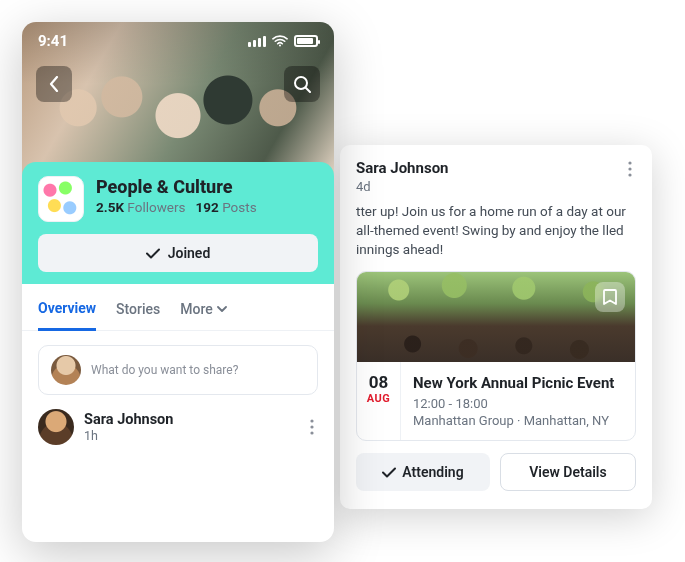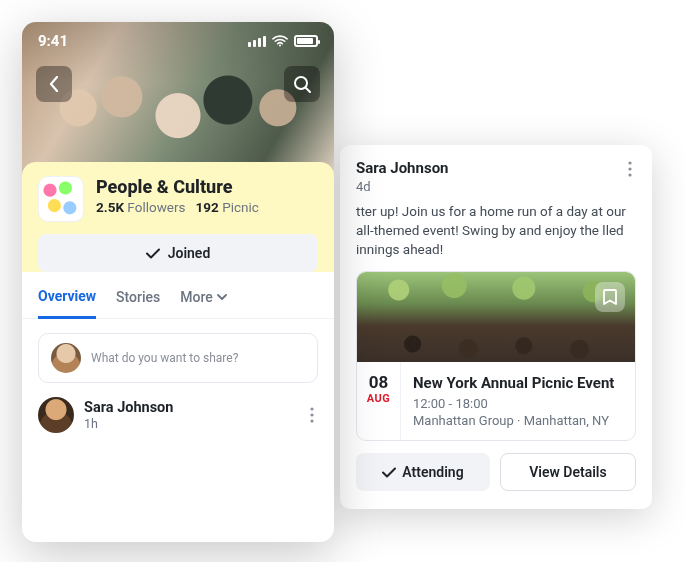--- a/index.html
+++ b/index.html
@@ -117,23 +117,23 @@
   .battery i { position:absolute; left:1px; top:1px; bottom:1px; width:16px; background:#fff; border-radius:1px;}
   .nav-btn {
     position:absolute; top:44px; width:36px; height:36px; border-radius:8px;
     background:rgba(0,0,0,0.35); display:flex; align-items:center; justify-content:center;
     cursor:pointer;
   }
   .nav-back { left:14px; }
   .nav-search { right:14px; }
 
   .profile {
-    position:relative; margin-top:-16px; background:#fef9c3;
+    position:relative; margin-top:-16px; background:#5eead4;
     border-top-left-radius:14px; border-top-right-radius:14px;
-    padding:14px 16px 0 16px;
+    padding:14px 16px 12px 16px;
   }
   .profile-row { display:flex; gap:12px; align-items:flex-start; }
   .profile-thumb {
     width:46px; height:46px; border-radius:10px;
     background:
       radial-gradient(circle at 25% 30%, #f7a 0 6px, transparent 7px),
       radial-gradient(circle at 60% 25%, #8f6 0 6px, transparent 7px),
       radial-gradient(circle at 35% 65%, #fd5 0 6px, transparent 7px),
       radial-gradient(circle at 70% 70%, #9cf 0 6px, transparent 7px),
       #fff;
@@ -283,21 +283,21 @@
 
   <div class="profile">
     <div class="profile-row">
       <div class="profile-thumb"></div>
       <div>
         <div class="profile-title">People &amp; Culture</div>
         <div class="profile-stats">
           <b>2.5K</b>
           <span>Followers</span>&nbsp;&nbsp;
           <b>192</b>
-          <span>Picnic</span>
+          <span>Posts</span>
         </div>
       </div>
     </div>
     <div class="joined">
       <svg width="14" height="11" viewBox="0 0 14 11">
         <path d="M1 5.5 5 9.5 13 1.5" fill="none" stroke="#1f2328" stroke-width="2" stroke-linecap="round" stroke-linejoin="round"></path>
       </svg>
       <span>Joined</span>
     </div>
   </div>

